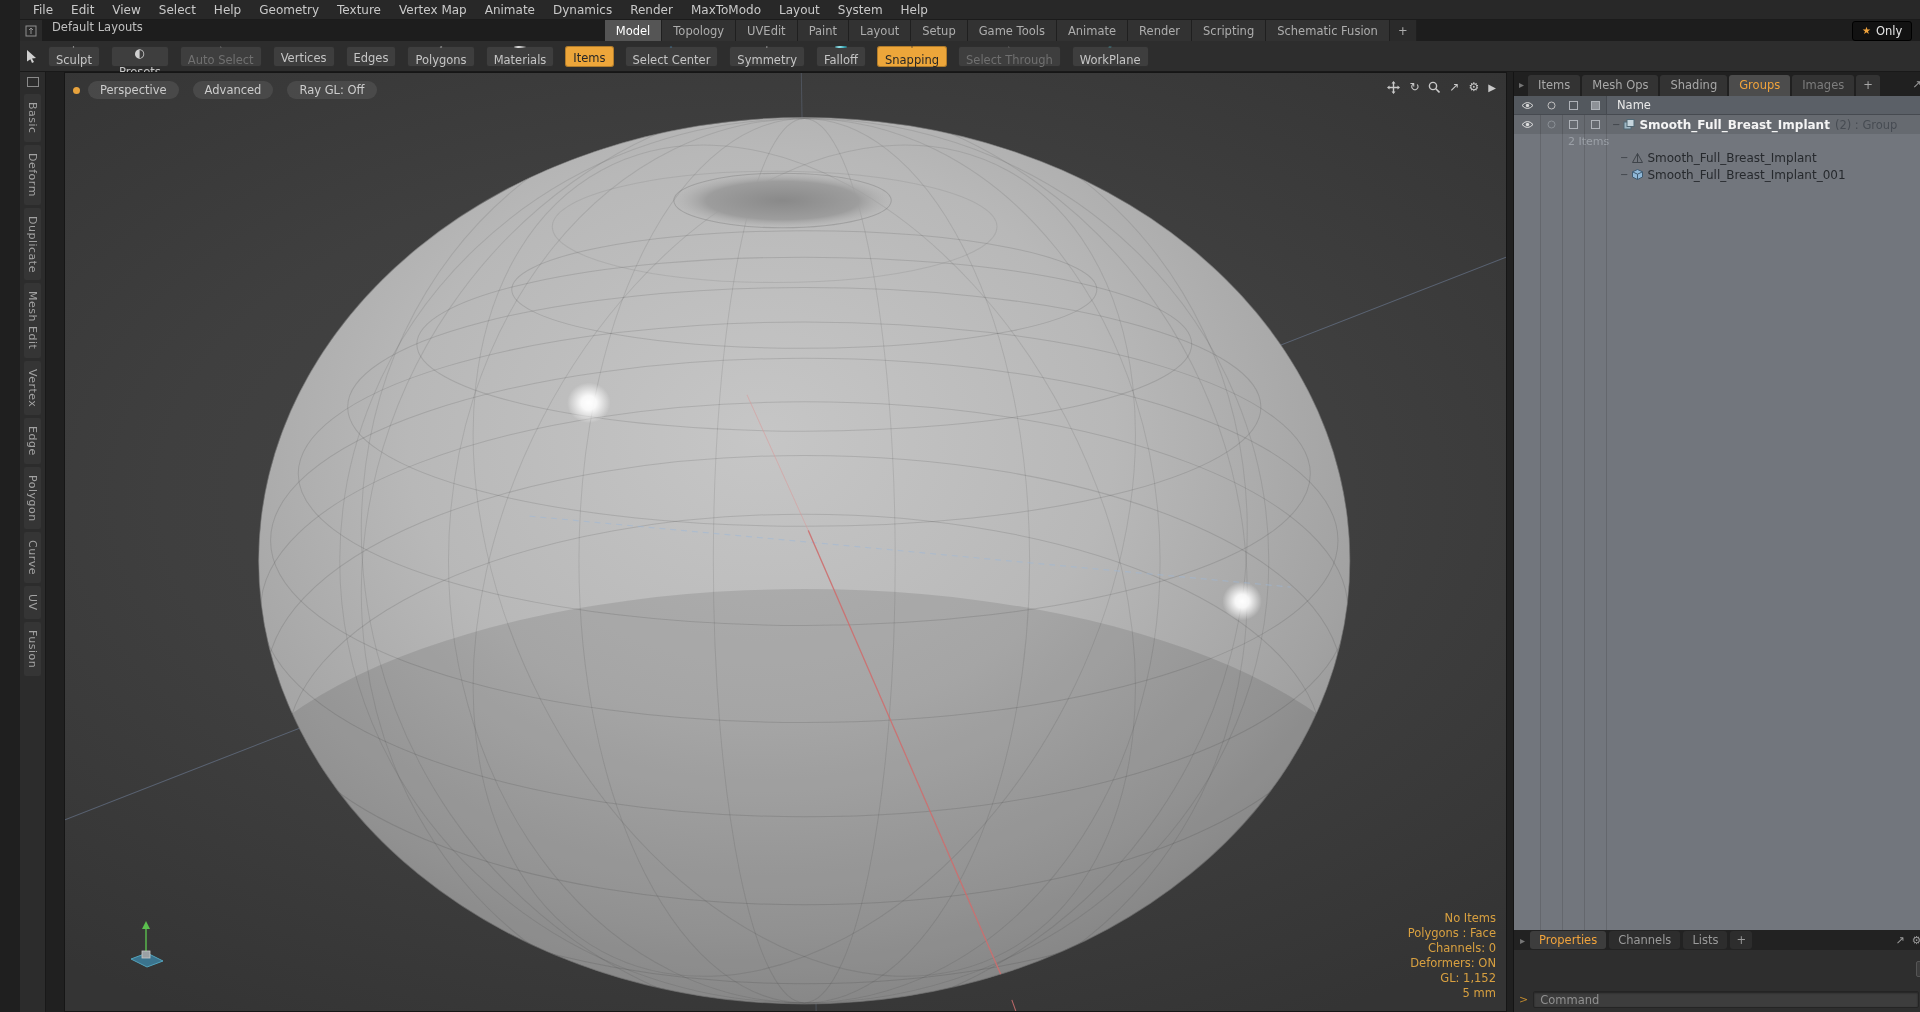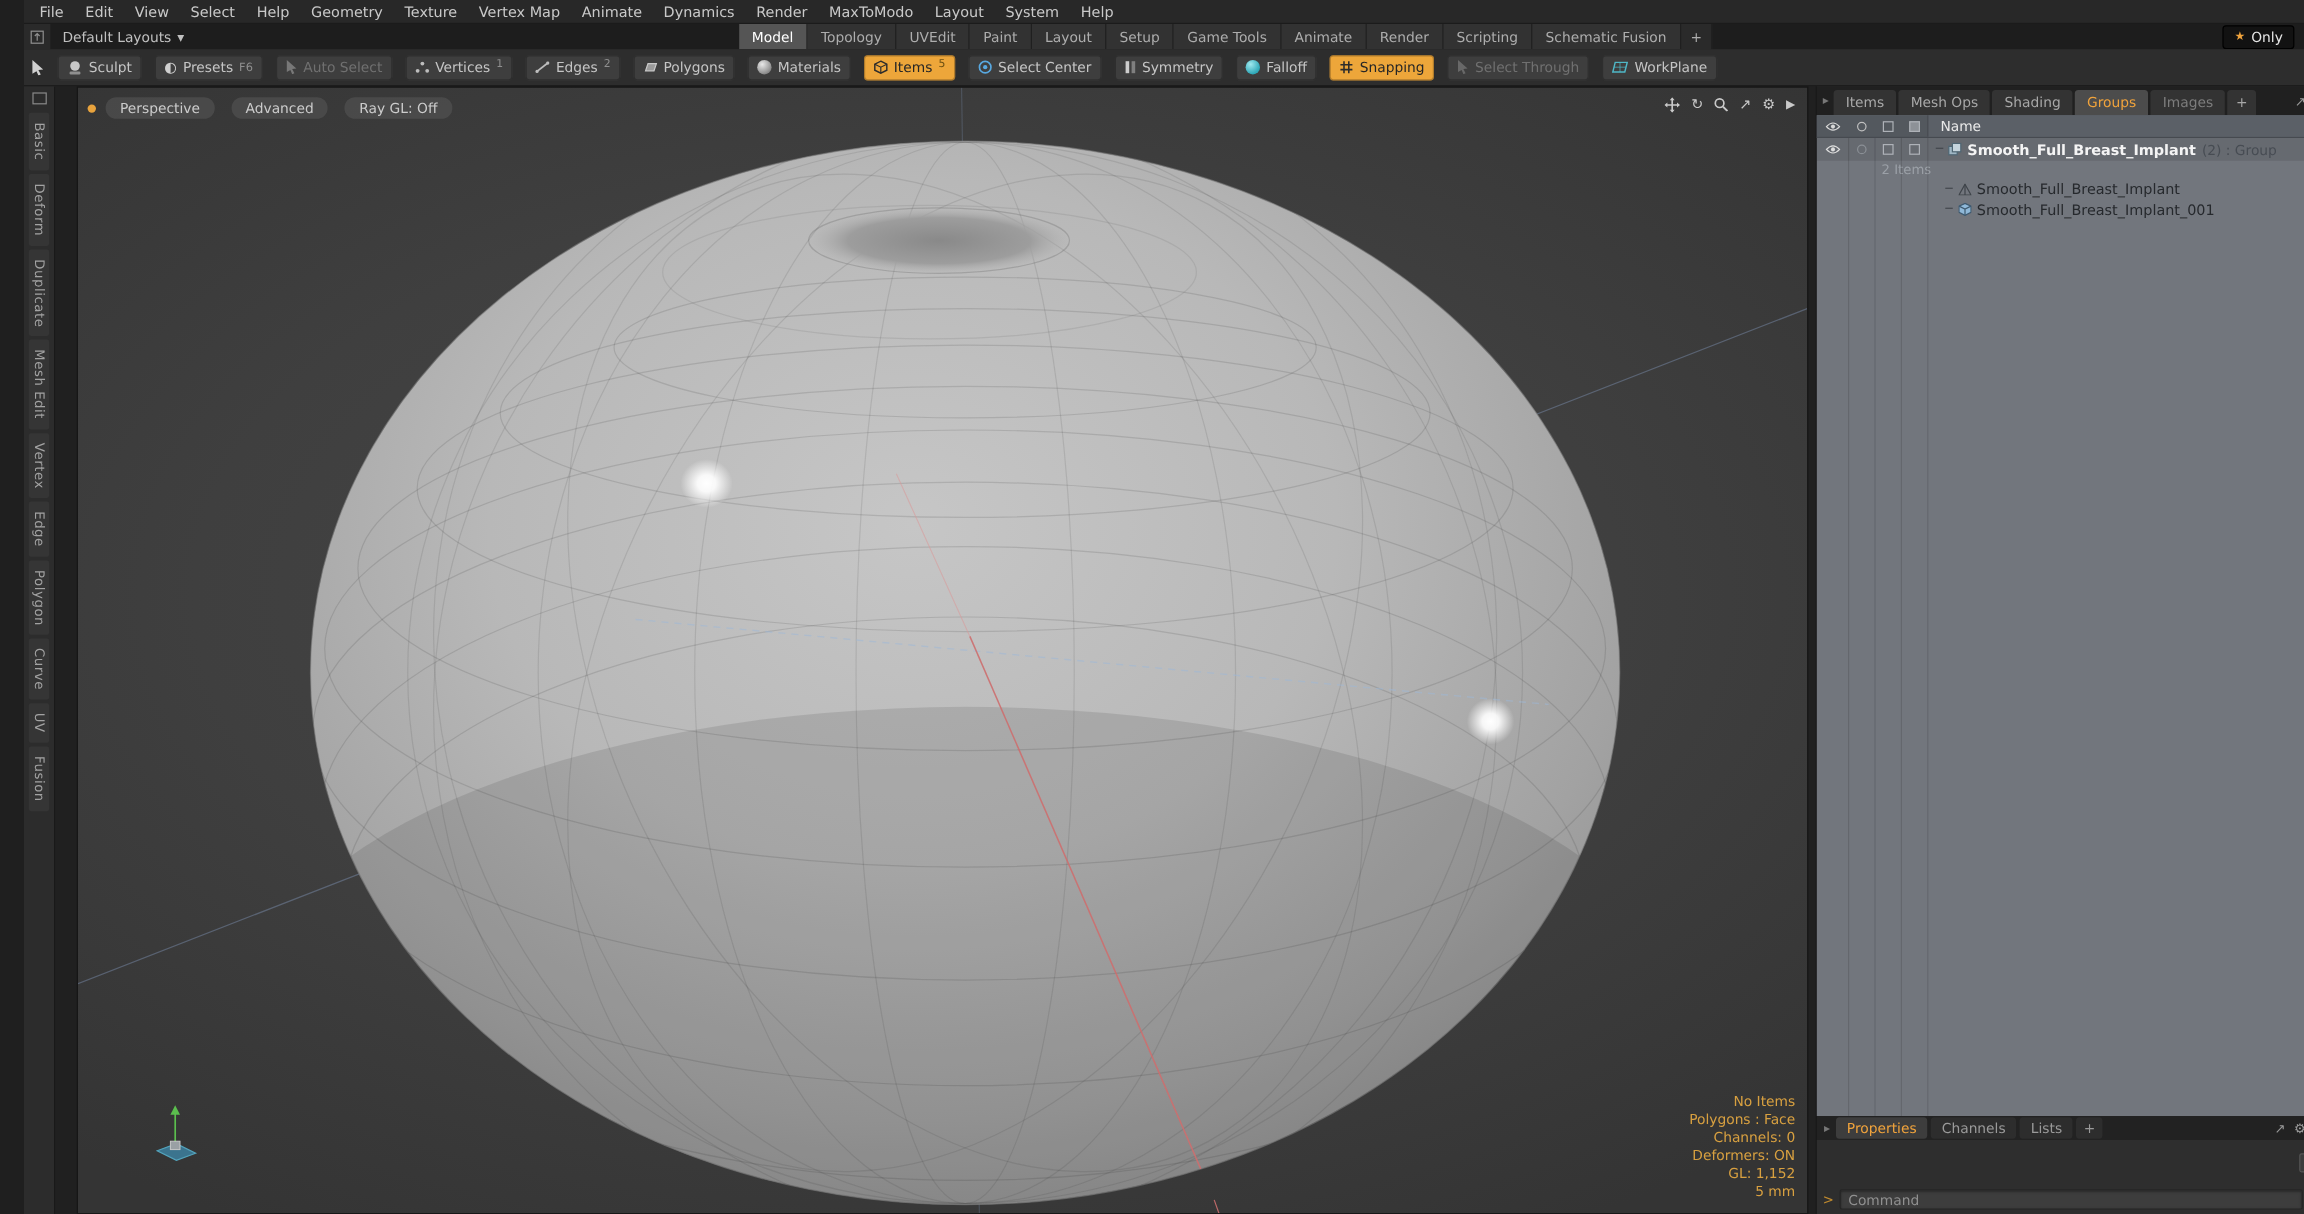--- a/index.html
+++ b/index.html
@@ -8,37 +8,37 @@
   .app { display:flex; flex-direction:column; width:100%; height:100%;margin-left:20px; }
 
   
   .menubar { height:20px; background:#282828; border-bottom:1px solid #1b1b1b;
              display:flex; align-items:center; padding-left:4px; font-size:12px; color:#c9c9c9; }
   .menu-item { padding:0 9px; height:100%; display:flex; align-items:center; cursor:default; }
 
   
   .layoutbar { height:21px; background:#1d1d1d; display:flex; align-items:stretch; font-size:11.5px; }
   .layout-switch { width:22px; display:flex; align-items:center; justify-content:center; background:#2a2a2a; }
-  .layouts-dd { display:flex; align-items:center; gap:5px; padding:0 10px; color:#c0c0c0; }
+  .layouts-dd { display:flex; align-items:flex-start; gap:5px; padding:0 10px; color:#c0c0c0;flex-direction:column; }
   .lb-tabs { display:flex; margin-left:452px; align-items:stretch; }
   .lb-tab { padding:0 11px; display:flex; align-items:center; background:#323232; color:#adadad; border-right:1px solid #1f1f1f; }
   .lb-tab.active { background:#555555; color:#ffffff; }
   .lb-tab.plus { padding:0 8px; background:#2a2a2a; }
   .lb-right { margin-left:auto; display:flex; align-items:center; gap:8px; padding-right:8px; }
   .only-pill { display:flex; align-items:center; gap:5px; background:#121212; border:1px solid #000;
                border-radius:3px; padding:2px 9px; color:#e6e6e6; }
   .star { color:#f0a33c; font-size:10px; }
   .gear { color:#b5b5b5; font-size:13px; }
 
   
   .toolbar { height:31px; background:#2d2d2d; border-bottom:1px solid #191919;
              display:flex; align-items:center; padding:0 6px; gap:11px; font-size:11.5px; color:#c5c5c5; }
   .tb-tool { display:flex; align-items:center; }
   .tb-btn { height:21px; display:inline-flex; align-items:center; gap:5px; padding:0 8px;
-            background:#3e3e3e; border-radius:3px; box-shadow:inset 0 0 0 1px rgba(0,0,0,.25); white-space:nowrap; }
+            background:#3e3e3e; border-radius:3px; box-shadow:inset 0 0 0 1px rgba(0,0,0,.25); white-space:nowrap;flex-direction:column; }
   .tb-btn.active { background:#eda63a; color:#262626; }
   .tb-btn.disabled { color:#707070; }
   .tb-badge { font-size:9px; color:#8f8f8f; align-self:flex-start; padding-top:3px; }
   .tb-btn.active .tb-badge { color:#6d5012; }
   .tb-hotkey { font-size:9.5px; color:#8f8f8f; }
   .sphere-icon { width:12px; height:12px; border-radius:50%;
                  background:radial-gradient(circle at 35% 30%, #e8e8e8, #9a9a9a 60%, #5f5f5f); }
   .falloff-icon { width:12px; height:12px; border-radius:50%;
                  background:radial-gradient(circle at 35% 30%, #9fe8ee, #2fa8b8 70%); }
   .presets-glyph { color:#d0d0d0; font-size:12px; }

